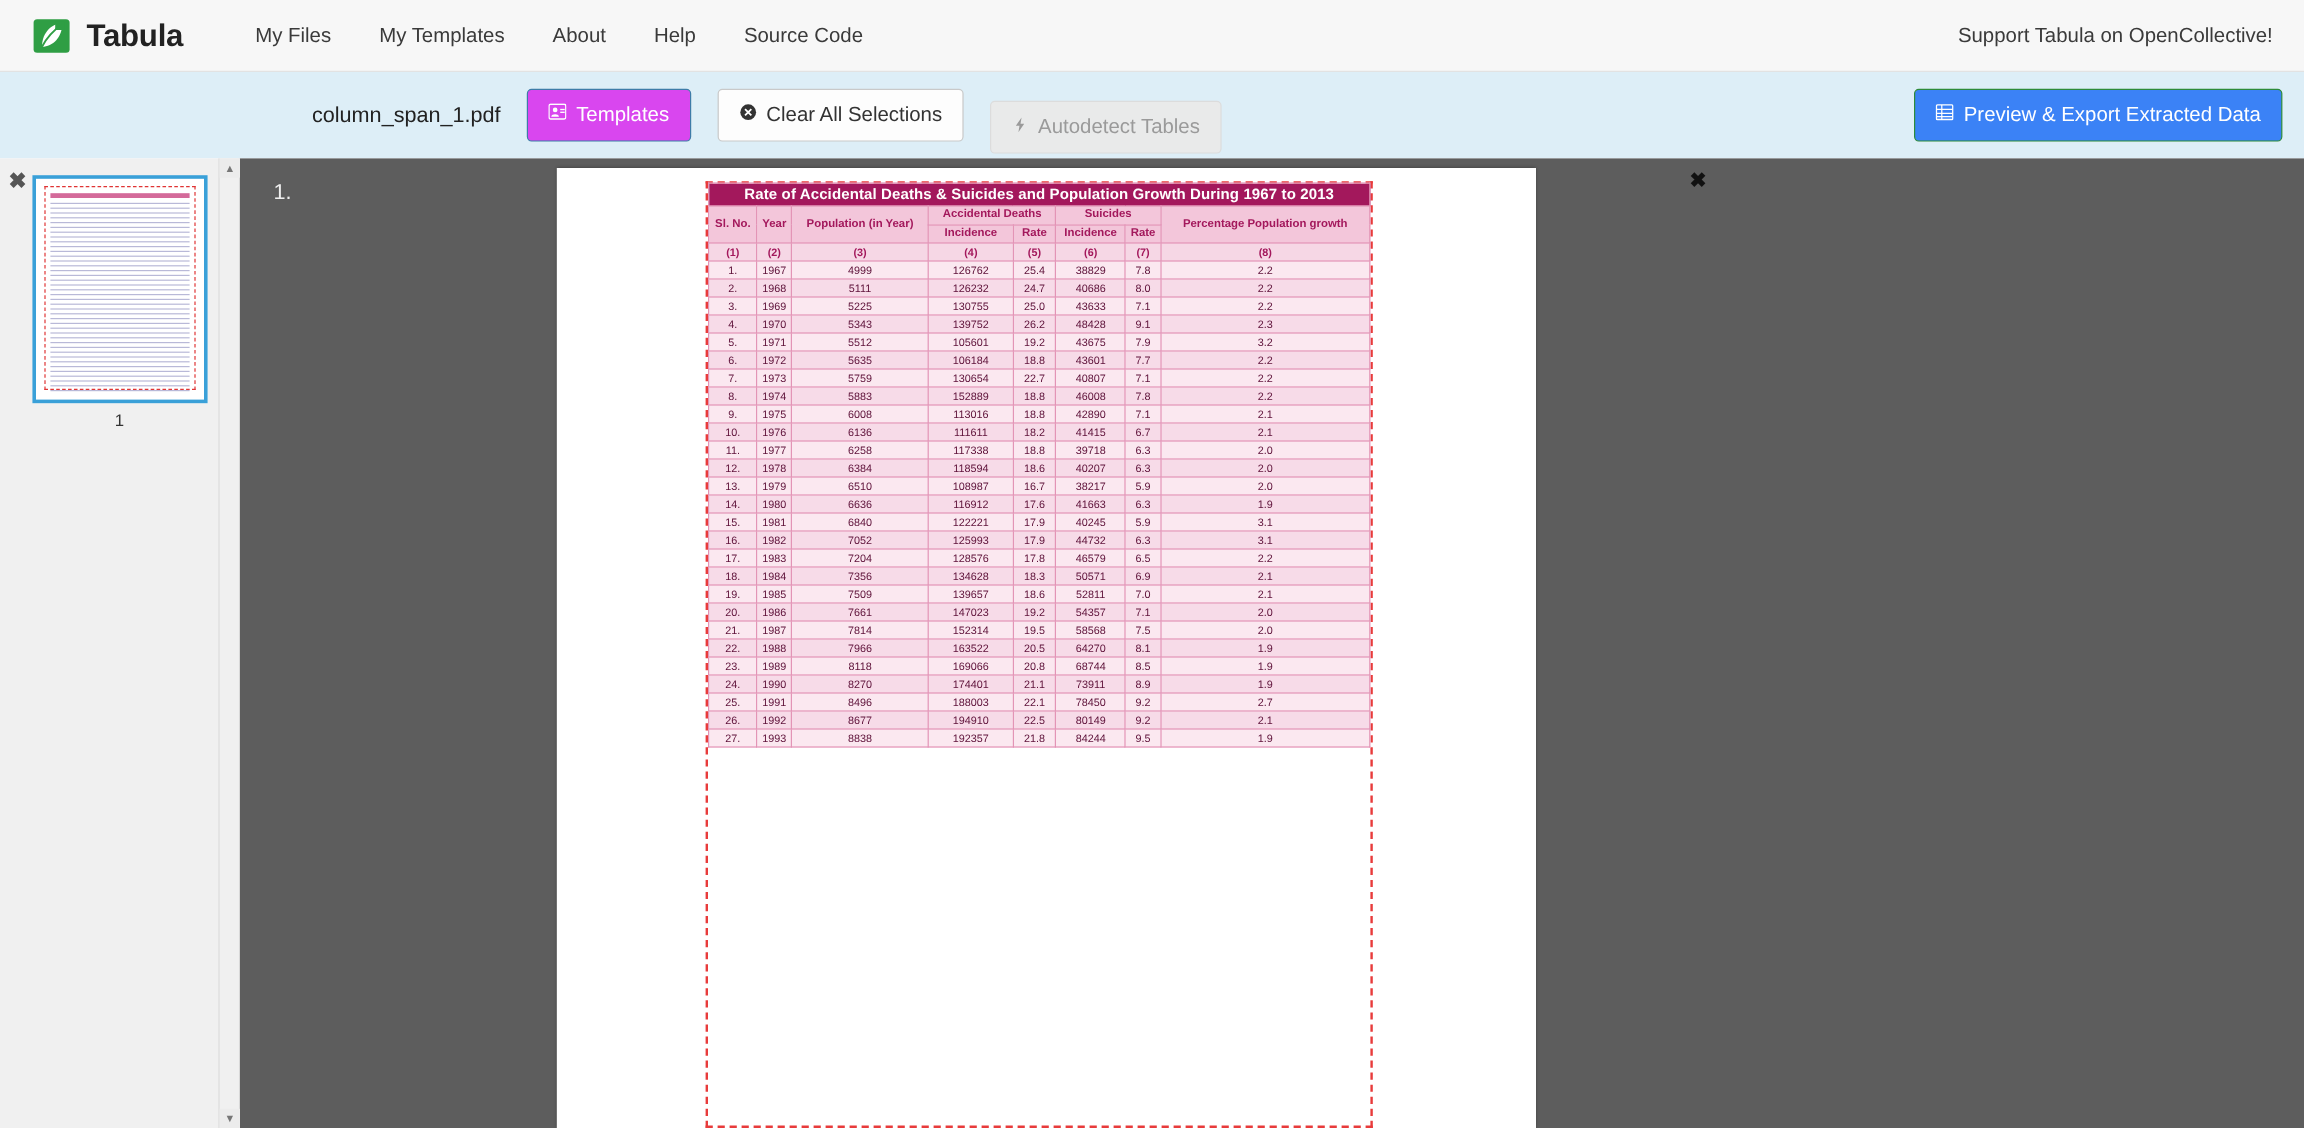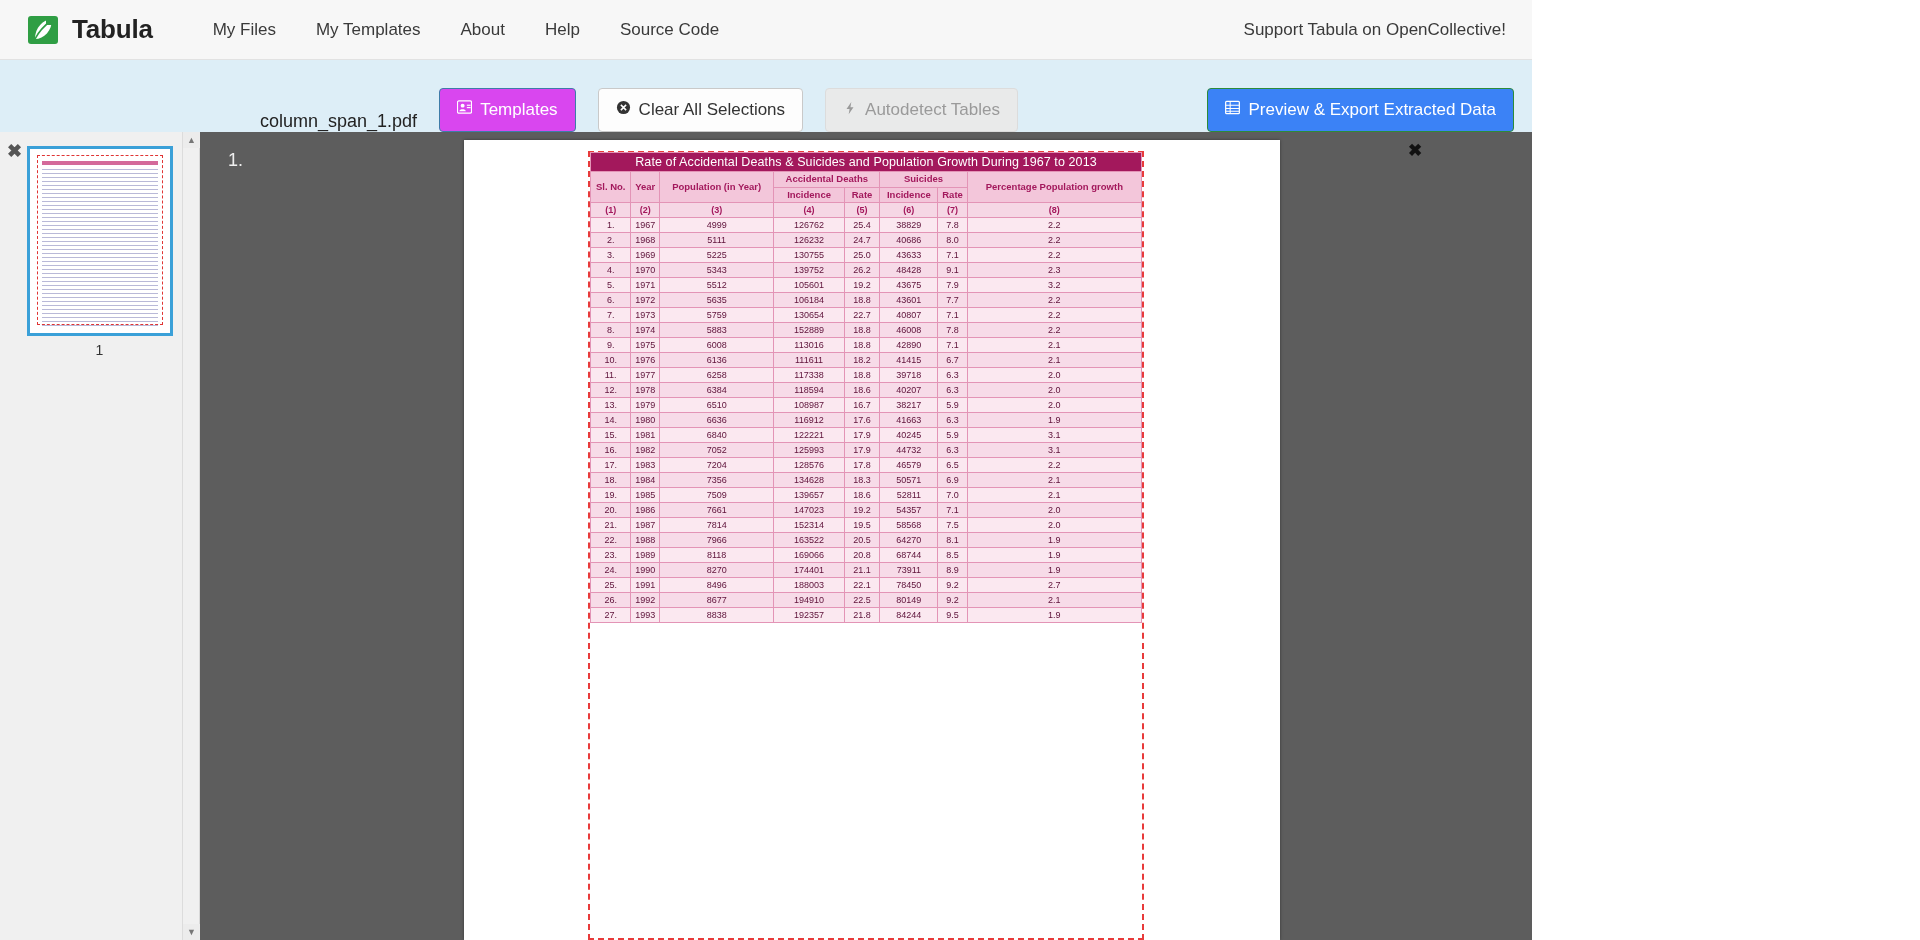--- a/index.html
+++ b/index.html
@@ -3,21 +3,21 @@
 <meta charset="utf-8">
 <style>
   * { box-sizing: border-box; }
   html, body {
     margin: 0; padding: 0;
     width: 1920px; height: 940px;
     overflow: hidden;
     font-family: "Liberation Sans", sans-serif;
     background: #ffffff;
   }
-  .app { position: relative; width: 1532px; height: 940px; }
+  .app { position: relative; width: 1920px; height: 940px; }
 
   
   .navbar {
     height: 60px;
     background: #f7f7f7;
     border-bottom: 1px solid #e2e2e2;
     display: flex;
     align-items: center;
     padding: 0 26px;
   }
@@ -36,21 +36,21 @@
     padding: 10px 20px; cursor: pointer;
   }
   .nav-right { margin-left: auto; }
   .nav-right .nav-link { padding-right: 0; }
 
   
   .toolbar {
     height: 72px;
     background: #ddeef7;
     display: flex;
-    align-items: flex-end;
+    align-items: center;
     padding: 0 18px 0 260px;
     position: relative;
   }
   .file-name {
     font-size: 18px; color: #222; margin-right: 22px;
   }
   .btn {
     border-radius: 4px;
     font-size: 17px;
     padding: 11px 17px;
@@ -187,21 +187,21 @@
     width: 552px;
     border-collapse: collapse;
     font-family: "Liberation Sans", sans-serif;
     font-size: 9px;
     color: #7b1344;
   }
   .pdf-title {
     background: #a3185c;
     color: #ffffff;
     font-size: 12.5px;
-    font-weight: normal;
+    font-weight: bold;
     text-align: center;
     padding: 5px 4px;
     letter-spacing: 0.1px;
     border: 1px solid #a3185c;
     margin-top: 20px;
   }
   .pdf-table td, .pdf-table th {
     border: 1px solid #e394b6;
     text-align: center;
     padding: 2px 1px;

